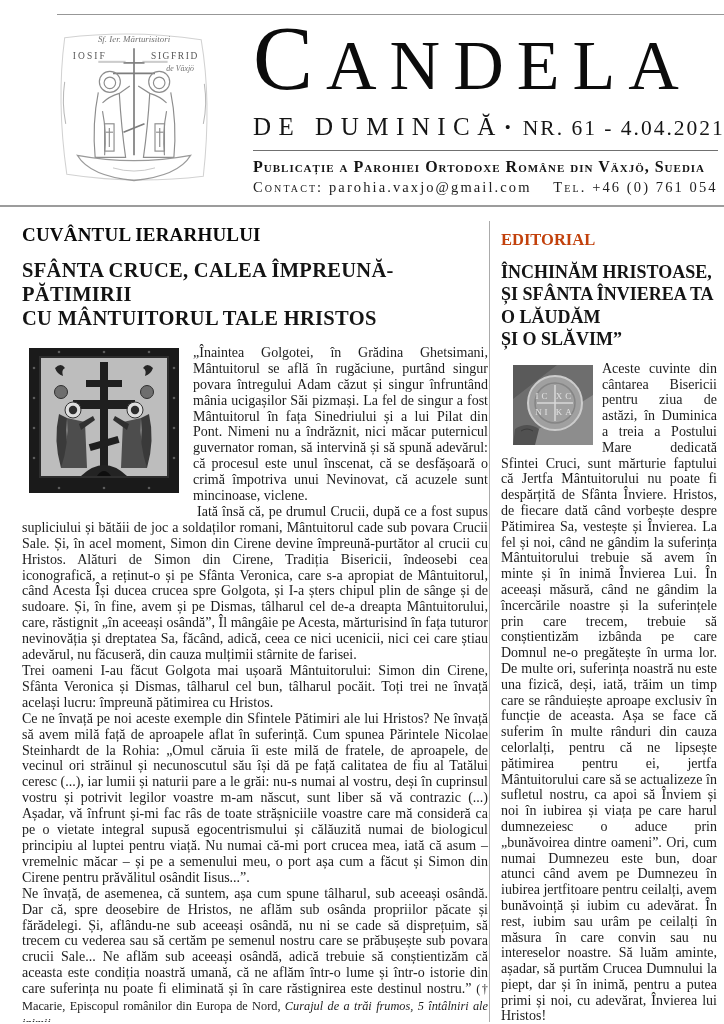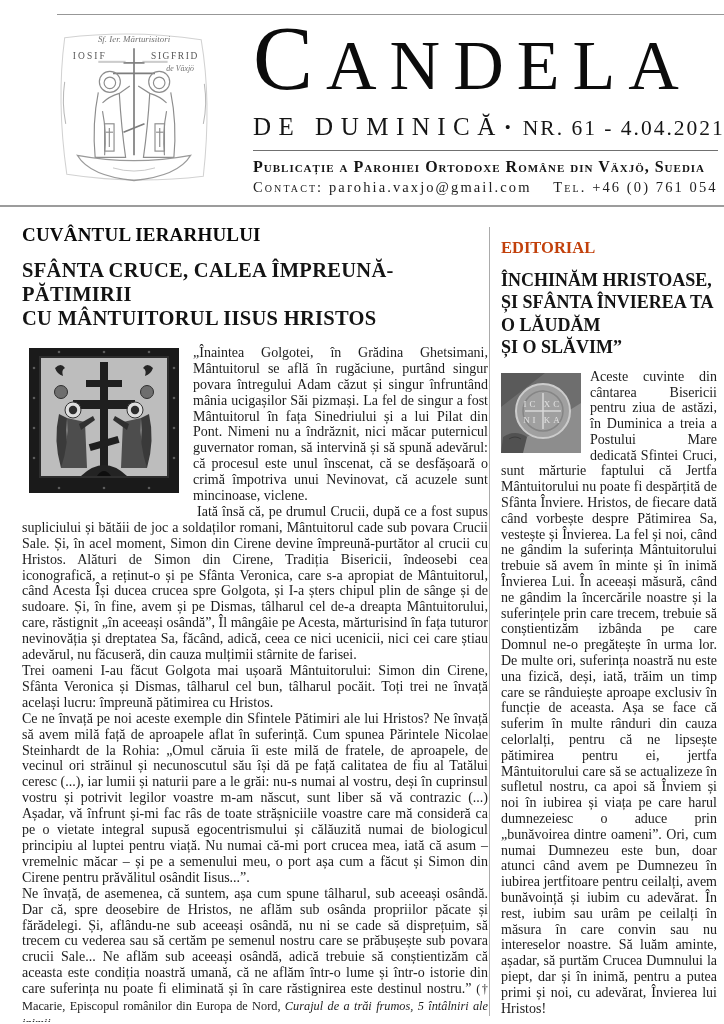--- a/index.html
+++ b/index.html
@@ -42,21 +42,21 @@
   .l-body { font-size:14px; line-height:15.9px; text-align:justify; color:#1c1c1c; }
   .l-body p { margin:0; }
   .p-indent { text-indent:175px; }
   .icon-fig { float:left; width:150px; height:145px; margin:3px 14px 4px 7px; }
   .icon-fig svg { width:100%; height:100%; display:block; }
   .citation { font-size:12.3px; }
   .citation i { font-style:italic; }
 
   .r-kicker { font-size:16.5px; font-weight:700; color:#c2410c; }
   .r-title { font-size:18px; line-height:22.5px; margin:4px 0 10px 0; color:#141414; }
-  .prosphora-fig { float:left; width:80px; height:84px; margin:2px 9px 2px 0; }
+  .prosphora-fig { float:left; width:80px; height:84px; margin:2px 9px 2px 12px; }
   .prosphora-fig svg { width:100%; height:100%; display:block; }
   .r-body { font-size:14px; line-height:15.8px; text-align:justify; color:#1c1c1c; }
   .r-body p { margin:0; }
 
   figure { padding:0; }
 </style>
 </head>
 <body>
 
 <div class="page">
@@ -127,21 +127,21 @@
   </header>
 
   <div class="rule-thick"></div>
 
   <main class="main">
 
     <section class="col-left">
       <h1 class="kicker">CUVÂNTUL IERARHULUI</h1>
       <h2 class="l-title">
         <div>SFÂNTA CRUCE, CALEA ÎMPREUNĂ-PĂTIMIRII</div>
-        <div>CU MÂNTUITORUL IISUS HRISTOS</div>
+        <div>CU MÂNTUITORUL TALE HRISTOS</div>
       </h2>
       <div class="l-body">
         <figure class="icon-fig">
           <svg viewBox="0 0 150 145">
             <rect x="0" y="0" width="150" height="145" fill="#1a1a1a"></rect>
             <rect x="11" y="9" width="128" height="120" fill="#bdbdbd" stroke="#2e2e2e" stroke-width="2"></rect>
 
             <g fill="#5c5c5c">
               <circle cx="5" cy="20" r="1.3"></circle>
                 <circle cx="5" cy="50" r="1.3"></circle>

